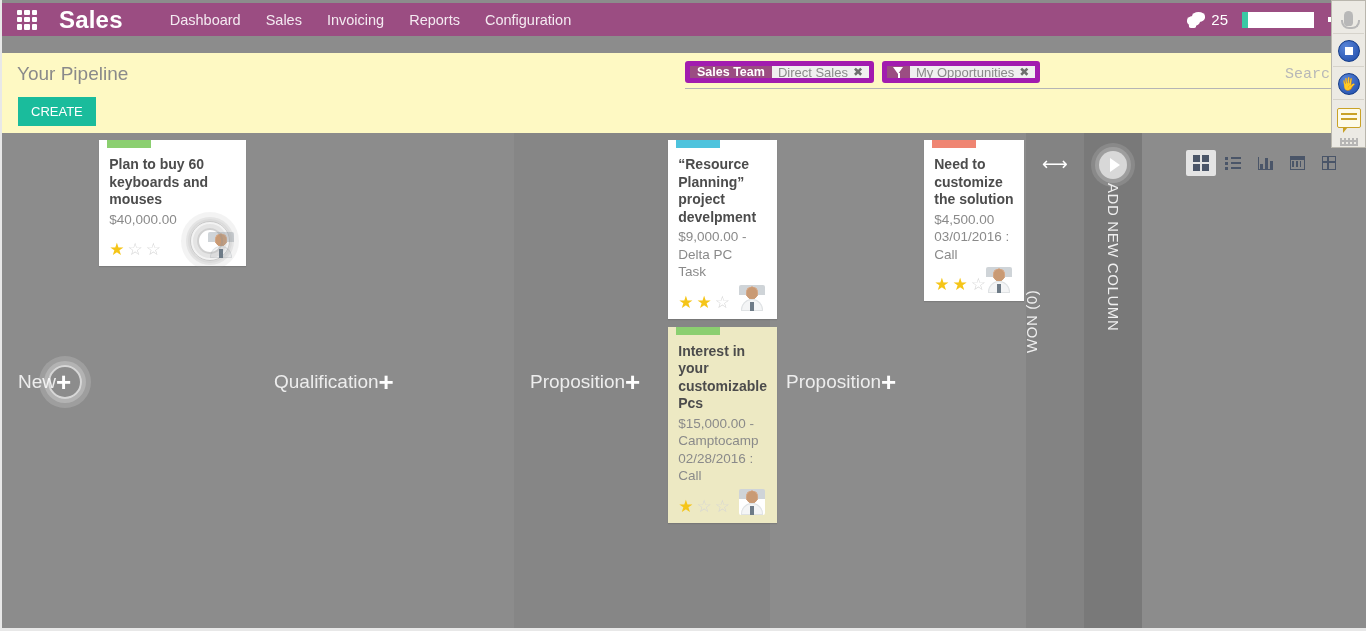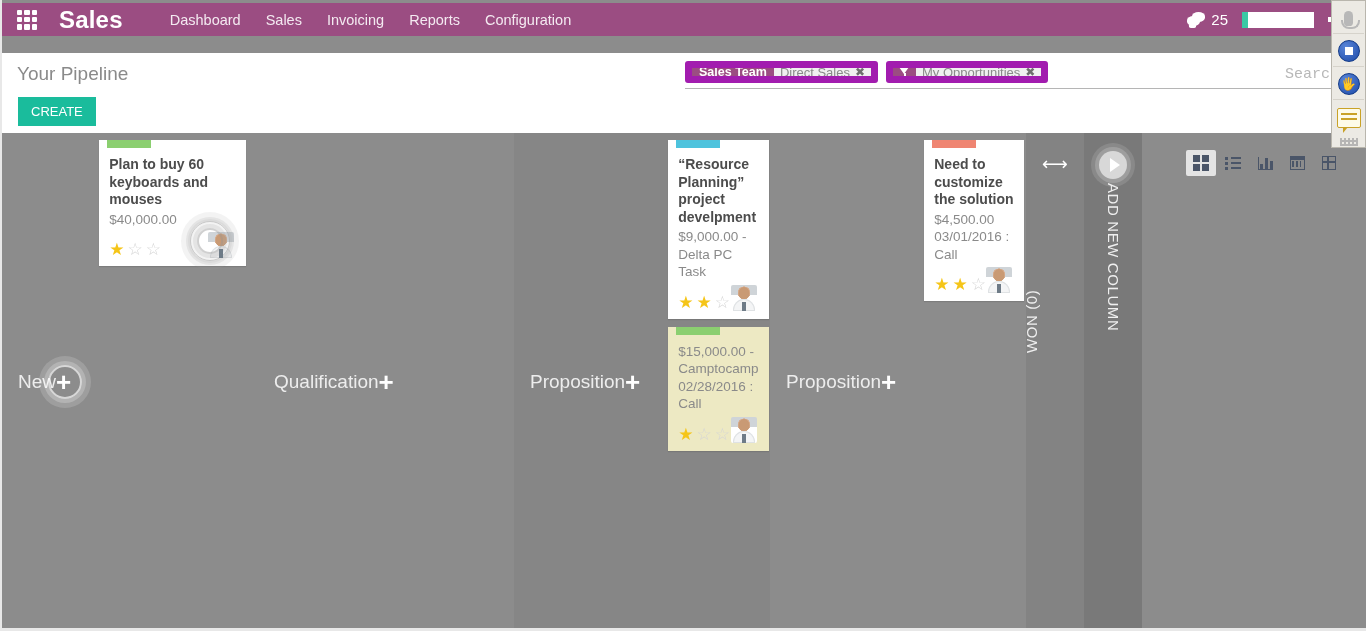--- a/index.html
+++ b/index.html
@@ -68,40 +68,40 @@
   }
   .signout-icon::after {
     content: ""; position: absolute; left: 9px; top: 1px;
     width: 0; height: 0; border-top: 8px solid transparent;
     border-bottom: 8px solid transparent; border-left: 9px solid #fff;
   }
 
   
   .control-panel {
     position: absolute; left: 0; top: 53px; right: 0; height: 80px;
-    background: #ffffff;
+    background: #fef9c3;
   }
   .page-title {
     position: absolute; left: 15px; top: 10px;
     font-size: 19px; color: #8a8a8a; font-weight: normal;
   }
   .create-btn {
     position: absolute; left: 16px; top: 44px;
     background: #1abc9c; color: #fff; border: none;
     font-size: 13px; padding: 7px 13px; cursor: pointer;
     font-family: "Liberation Sans", sans-serif;
   }
   .searchview {
     position: absolute; left: 683px; top: 8px; right: 0; height: 28px;
     border-bottom: 1px solid #b5b5b5;
     display: flex; align-items: stretch;
   }
   .facet {
     display: flex; align-items: stretch; height: 22px;
-    border: 7px solid #a21caf; border-radius: 3px;
+    border: 5px solid #a21caf; border-radius: 3px;
     overflow: hidden; margin-right: 8px; cursor: pointer;
     font-size: 13px;
   }
   .facet .facet-cat {
     background: #9b4d82; color: #fff; padding: 2px 7px;
     display: flex; align-items: center; font-weight: bold; font-size: 12.5px;
   }
   .facet .facet-cat.icon-only { padding: 2px 6px; }
   .facet .facet-val {
     background: #f0f0f0; color: #8a8a8a; padding: 2px 6px;
@@ -471,20 +471,21 @@
               </div>
               <div class="avatar">
                   <span class="tie"></span>
                 </div>
             </div>
           </div>
         </div>
         <div class="kcard highlight">
           <div class="kcard-bar" style="background:#8bcf70"></div>
           <div class="kcard-inner">
+            <div class="kcard-title">Interest in your customizable Pcs</div>
             <div class="kcard-line">$15,000.00 - Camptocamp</div>
             <div class="kcard-line">02/28/2016 : Call</div>
             <div class="kcard-foot">
               <div class="stars">
                 <span class="star on">★</span>
                 <span class="star">☆</span>
                 <span class="star">☆</span>
               </div>
               <div class="avatar">
                   <span class="tie"></span>

